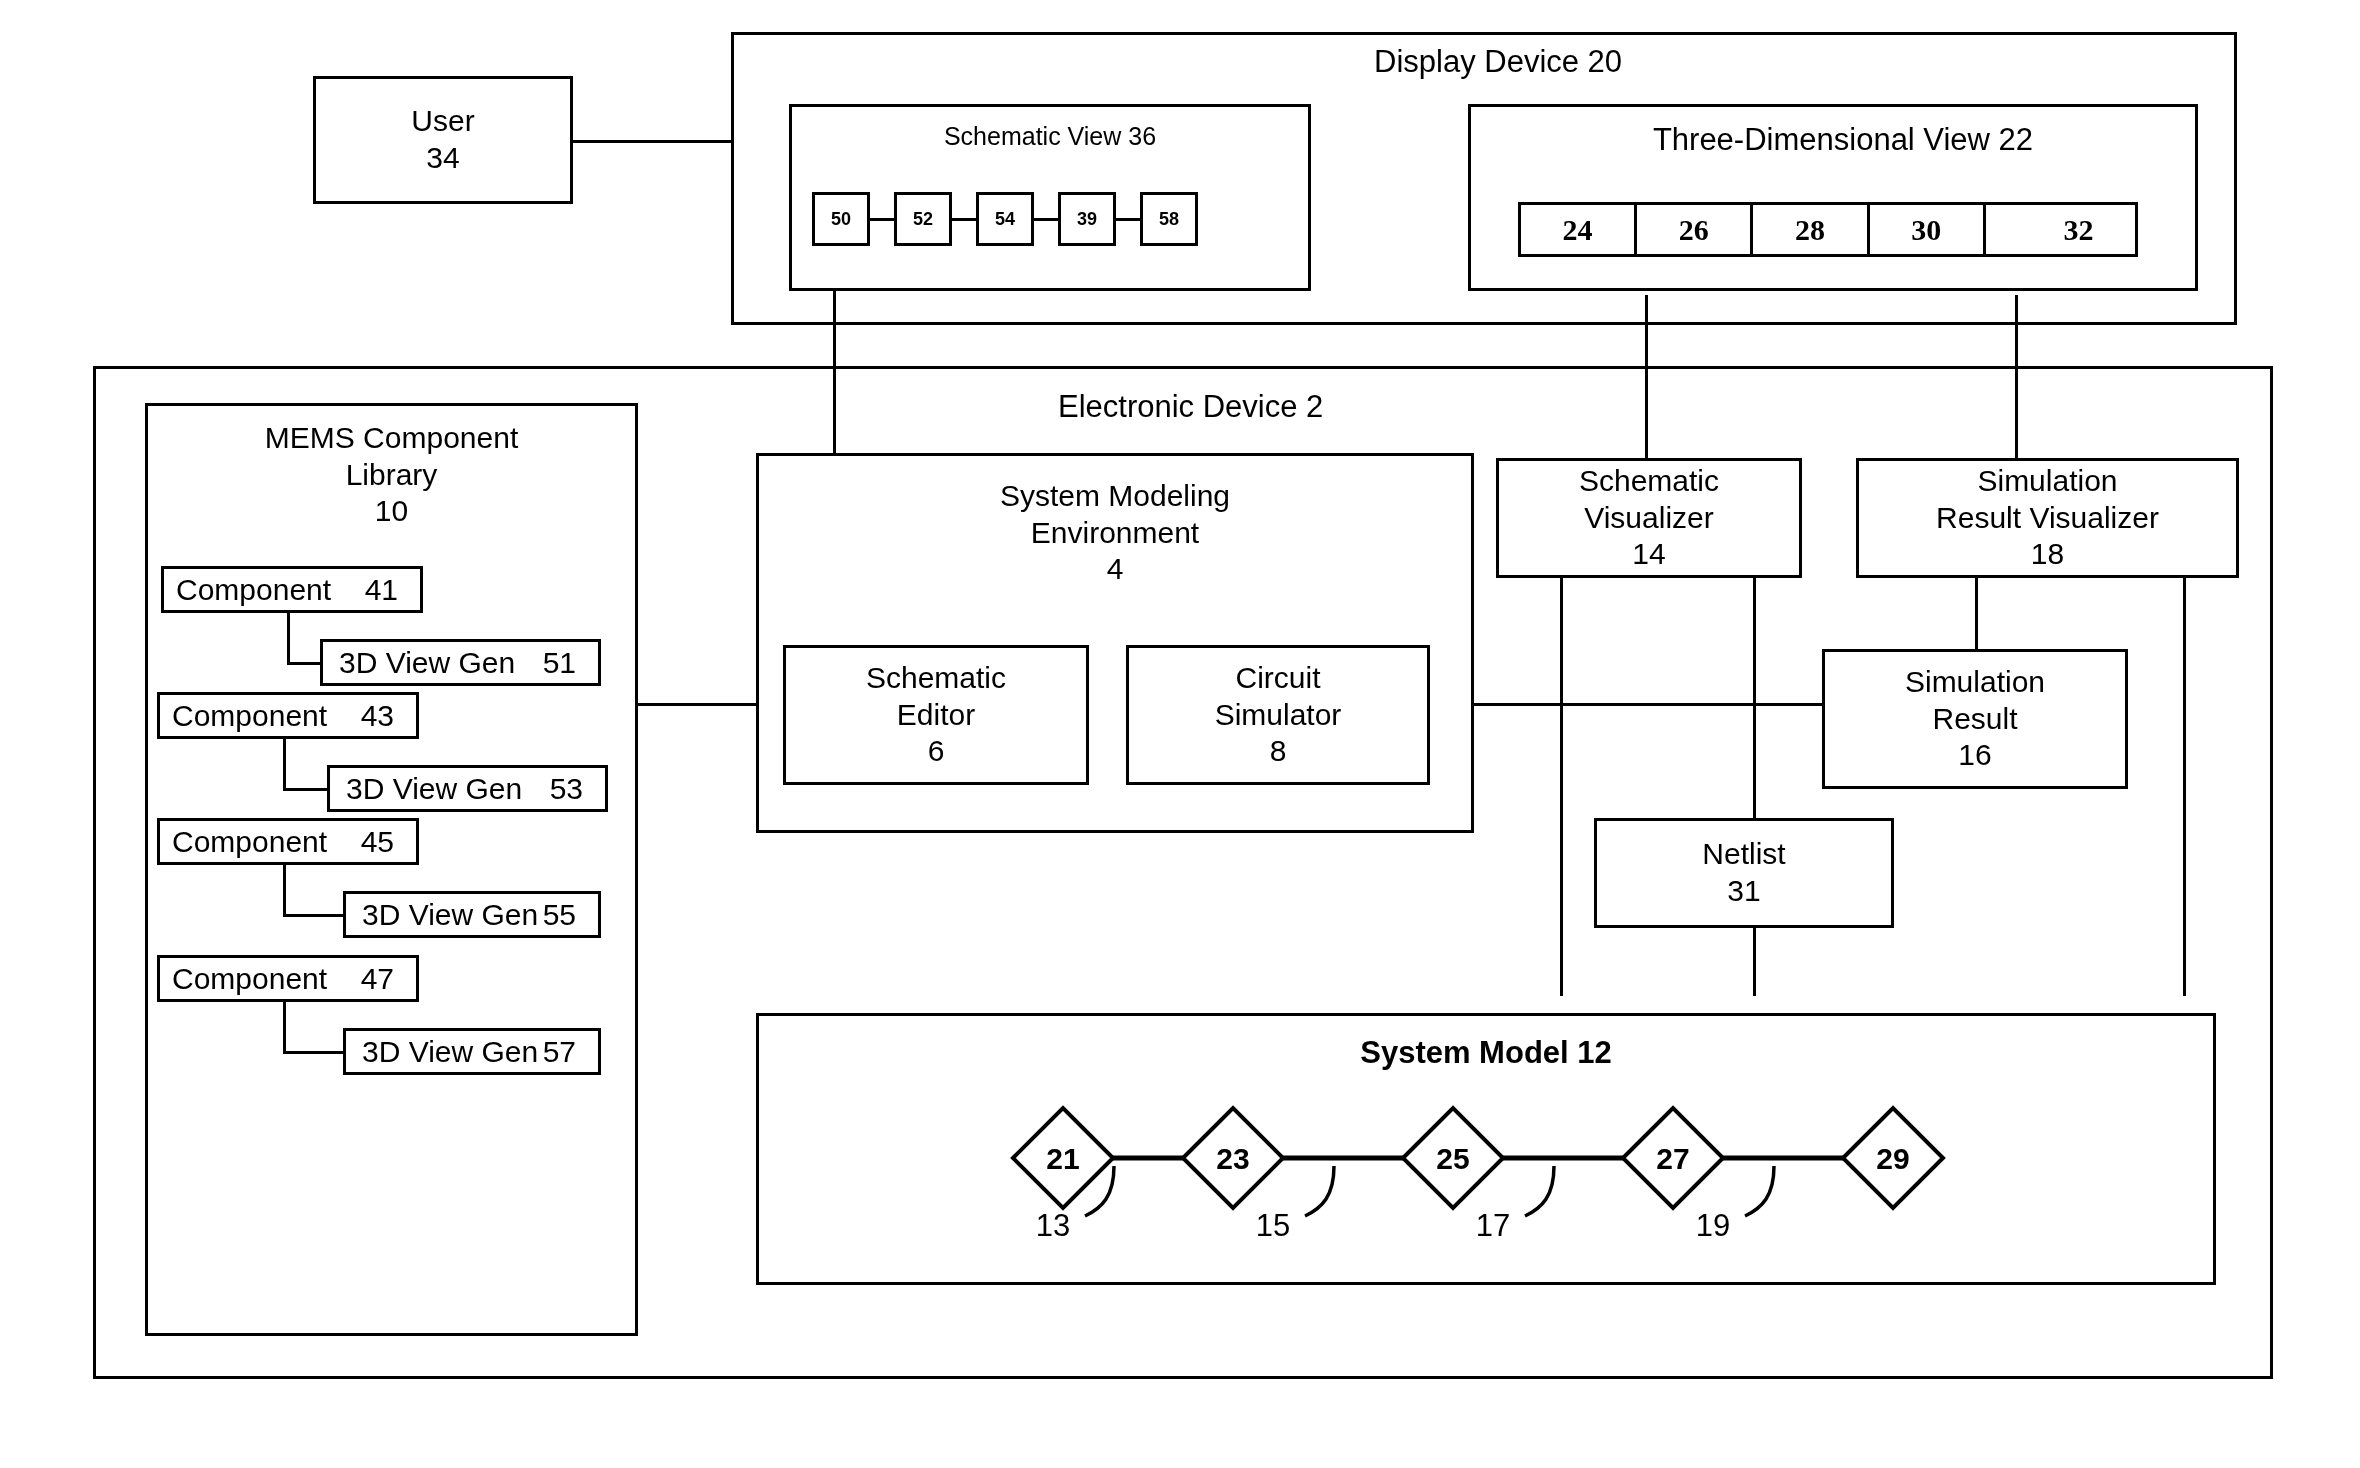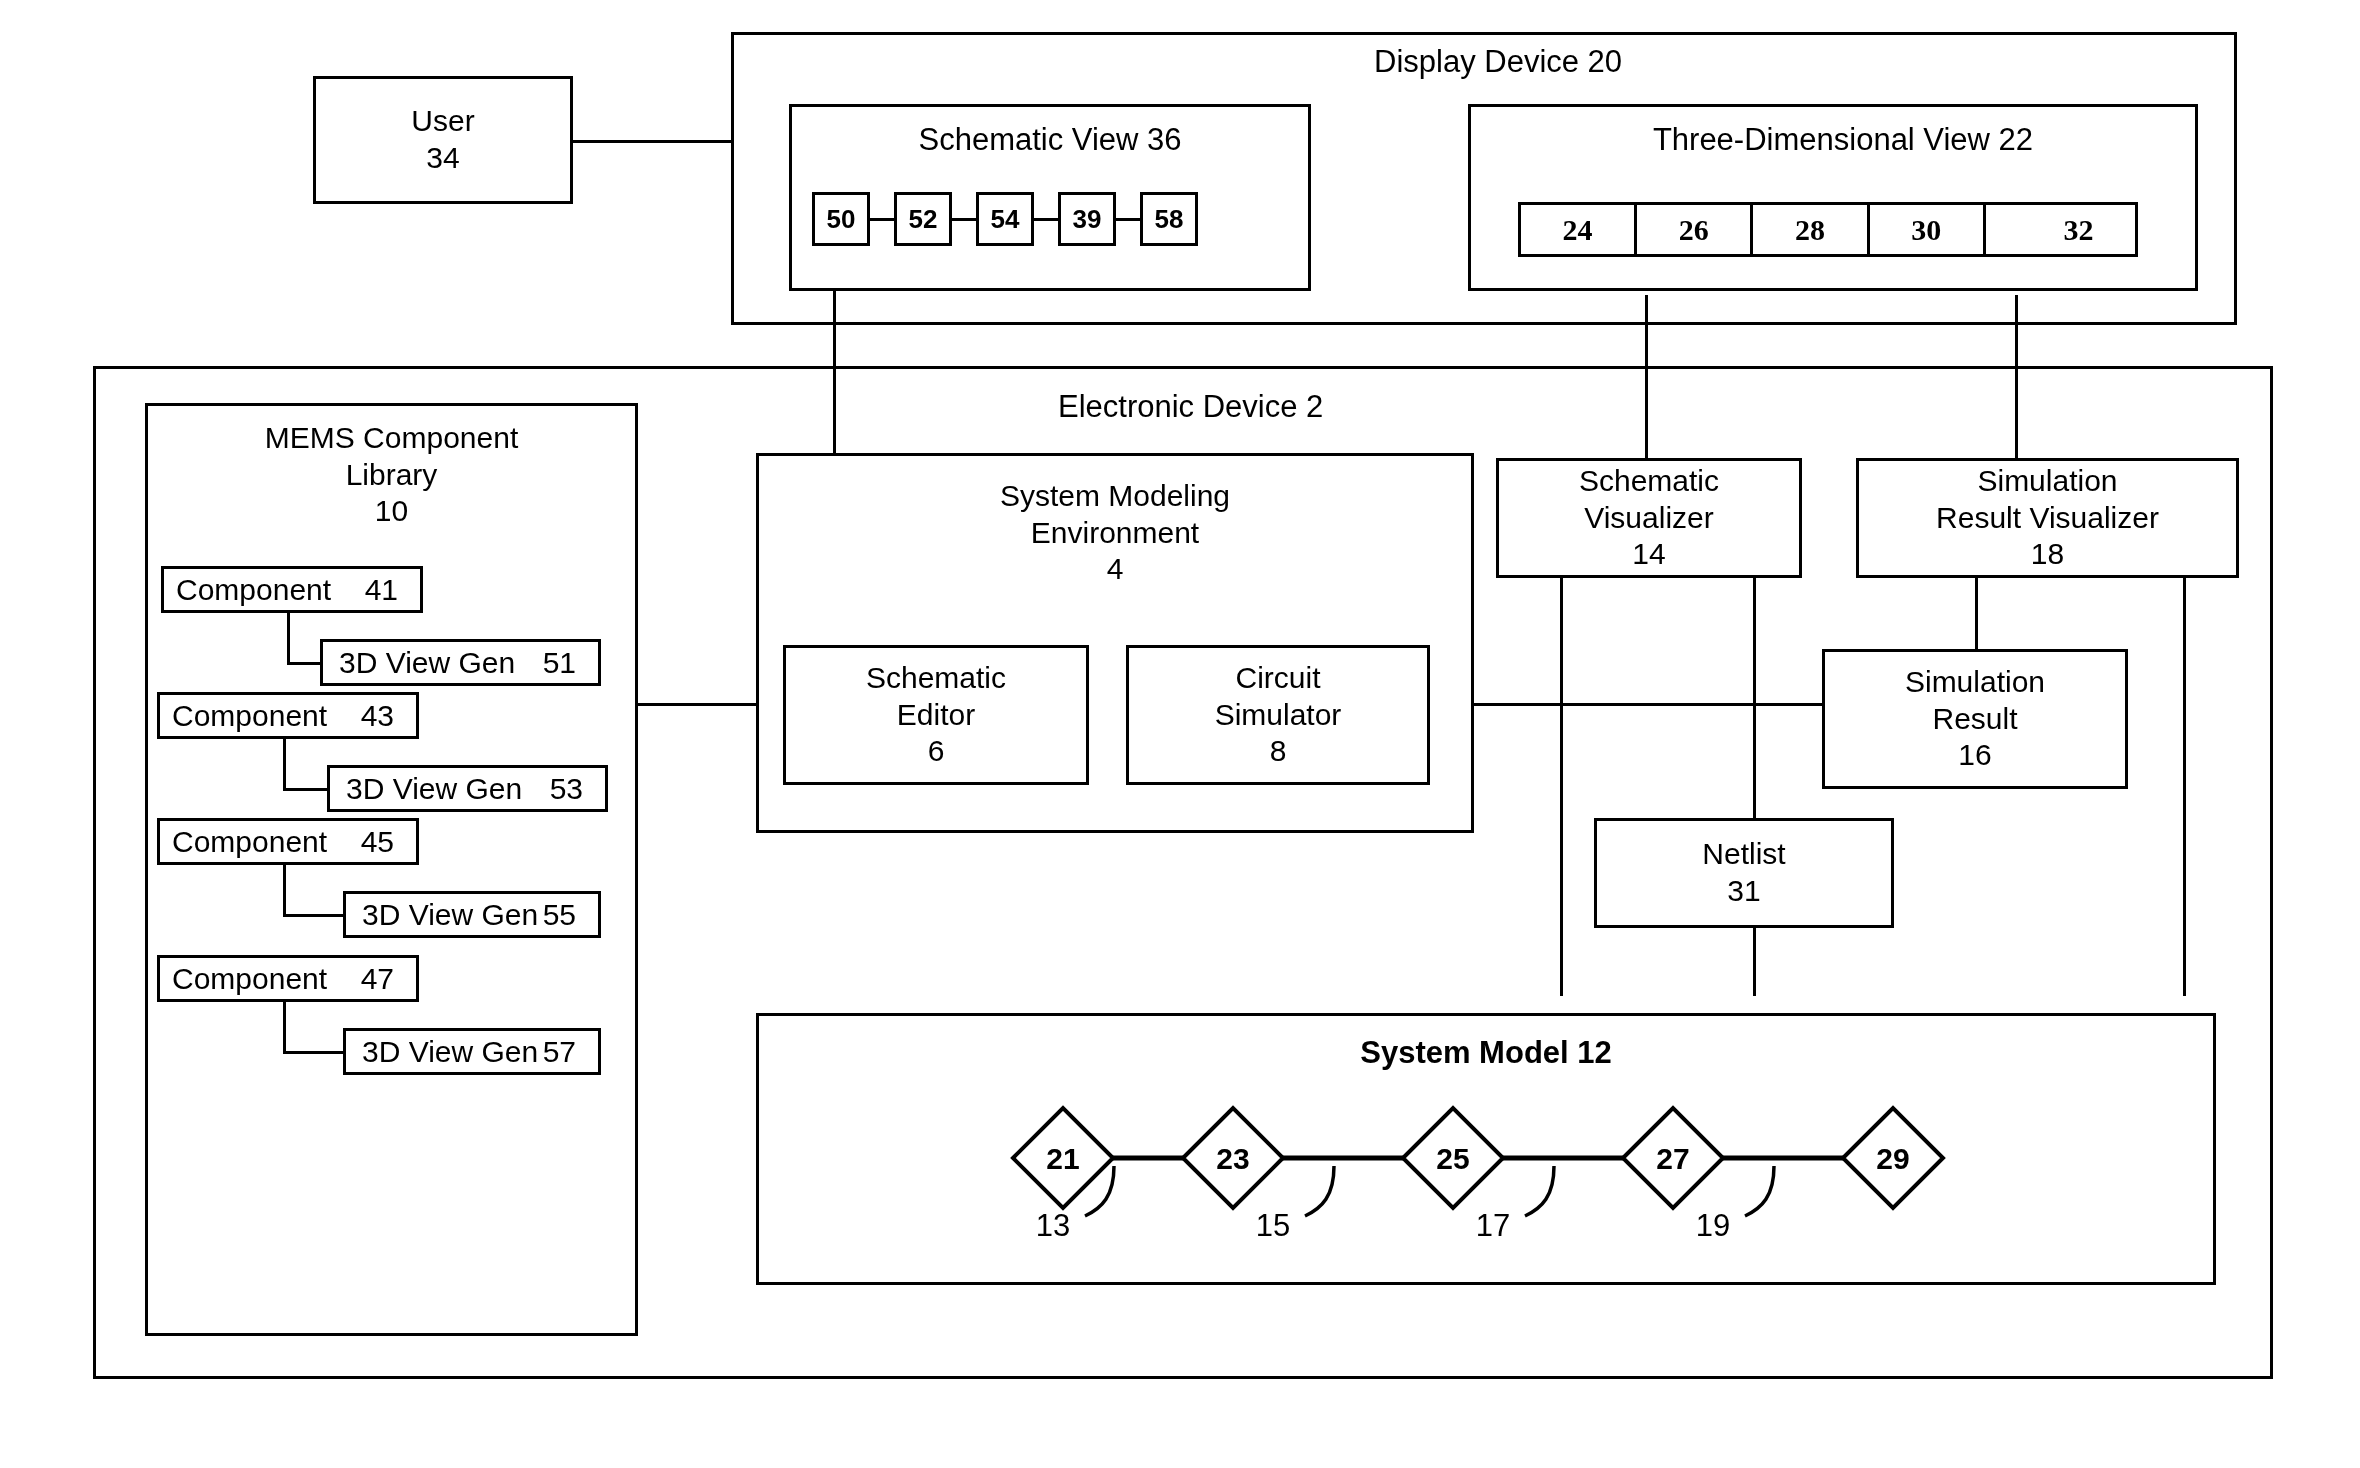--- a/index.html
+++ b/index.html
@@ -52,21 +52,21 @@
   }
   
   .chip {
     position: absolute;
     box-sizing: border-box;
     border: 3px solid #000;
     background: #fff;
     display: flex;
     align-items: center;
     justify-content: center;
-    font-size: 26px;
+    font-size: 18px;
     font-weight: bold;
     z-index: 6;
   }
   
   .cell {
     box-sizing: border-box;
     flex: 1 1 0;
     border-right: 3px solid #000;
     display: flex;
     align-items: center;
@@ -157,21 +157,21 @@
   <div class="bx" style="left:313px; top:76px; width:260px; height:128px;">
     <span class="label-line">User</span>
     <span class="label-line">34</span>
   </div>
 
   <div class="bx hdr" style="left:731px; top:32px; width:1506px; height:293px; z-index:1; justify-content:flex-start;">
   </div>
   <div class="frame-title" style="left:1368px; top:44px;">Display Device 20</div>
 
   <div class="bx hdr" style="left:789px; top:104px; width:522px; height:187px; z-index:3;">
-    <span class="label-line" style="font-size:31px;">Schematic View 36</span>
+    <span class="label-line" style="font-size:25px;">Schematic View 36</span>
   </div>
   <div class="chip" style="left:812px; top:192px; width:58px; height:54px;">
     <span>50</span>
   </div>
   <div class="ln h" style="left:870px; top:218px; width:24px; z-index:6;"></div>
   <div class="chip" style="left:894px; top:192px; width:58px; height:54px;">
     <span>52</span>
   </div>
   <div class="ln h" style="left:952px; top:218px; width:24px; z-index:6;"></div>
   <div class="chip" style="left:976px; top:192px; width:58px; height:54px;">

